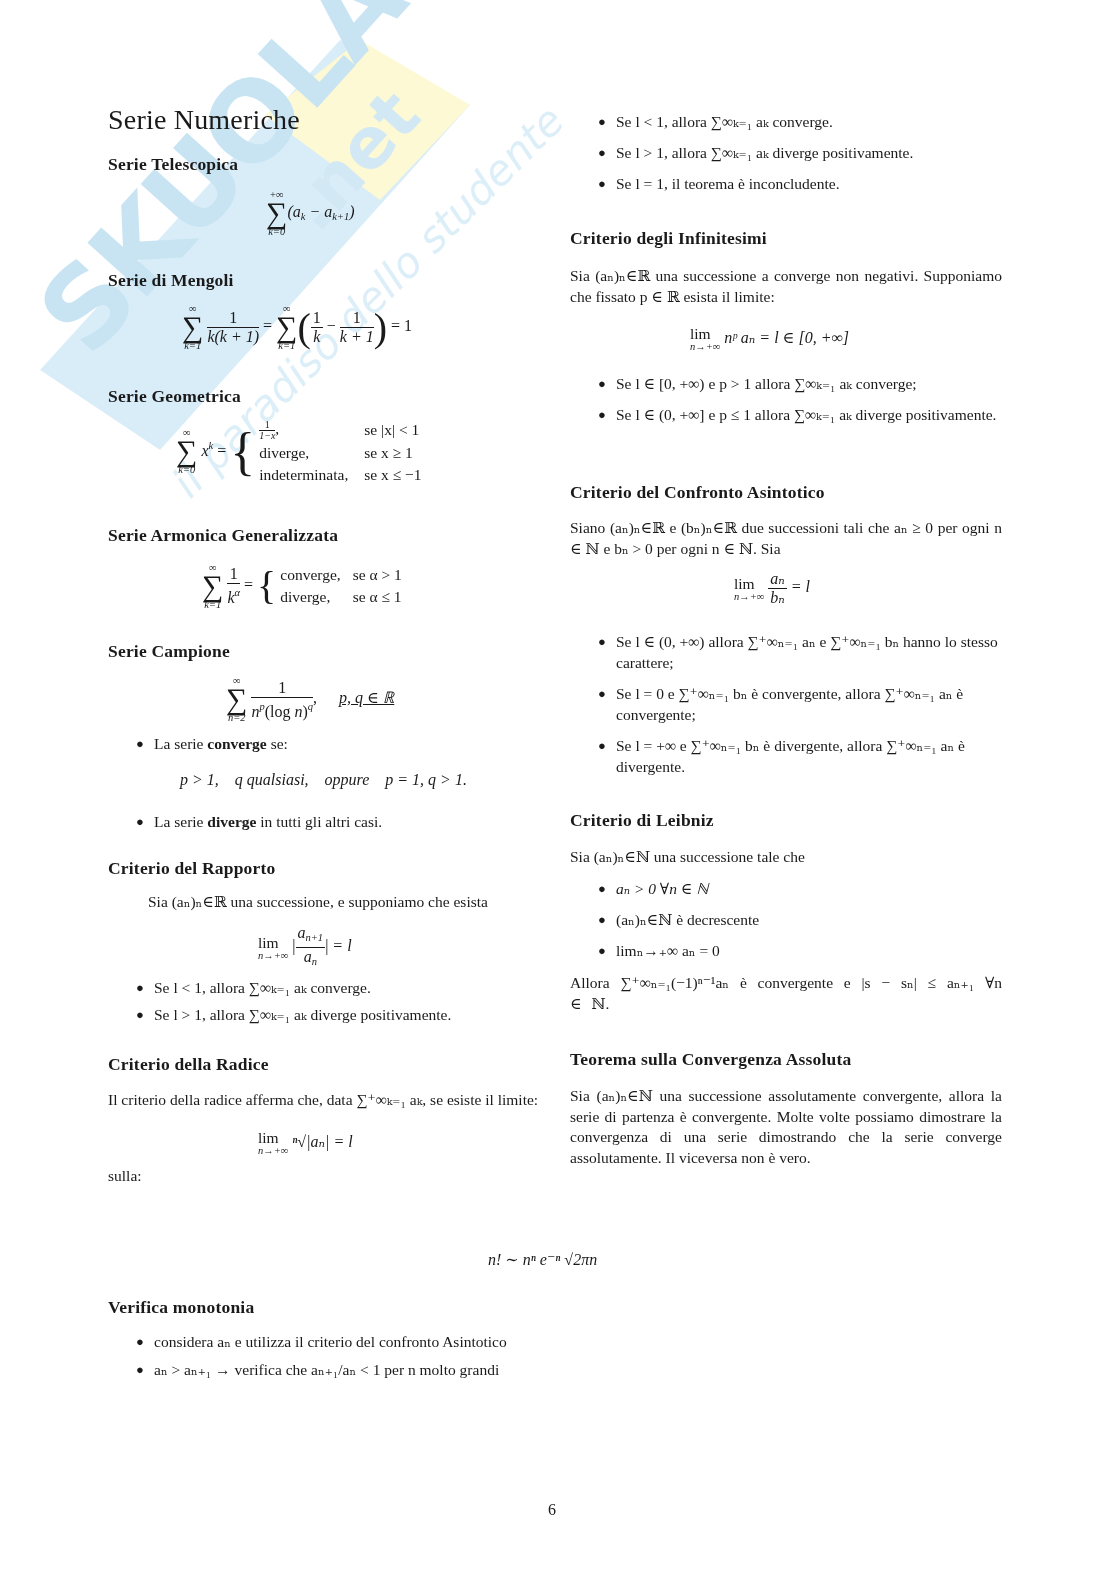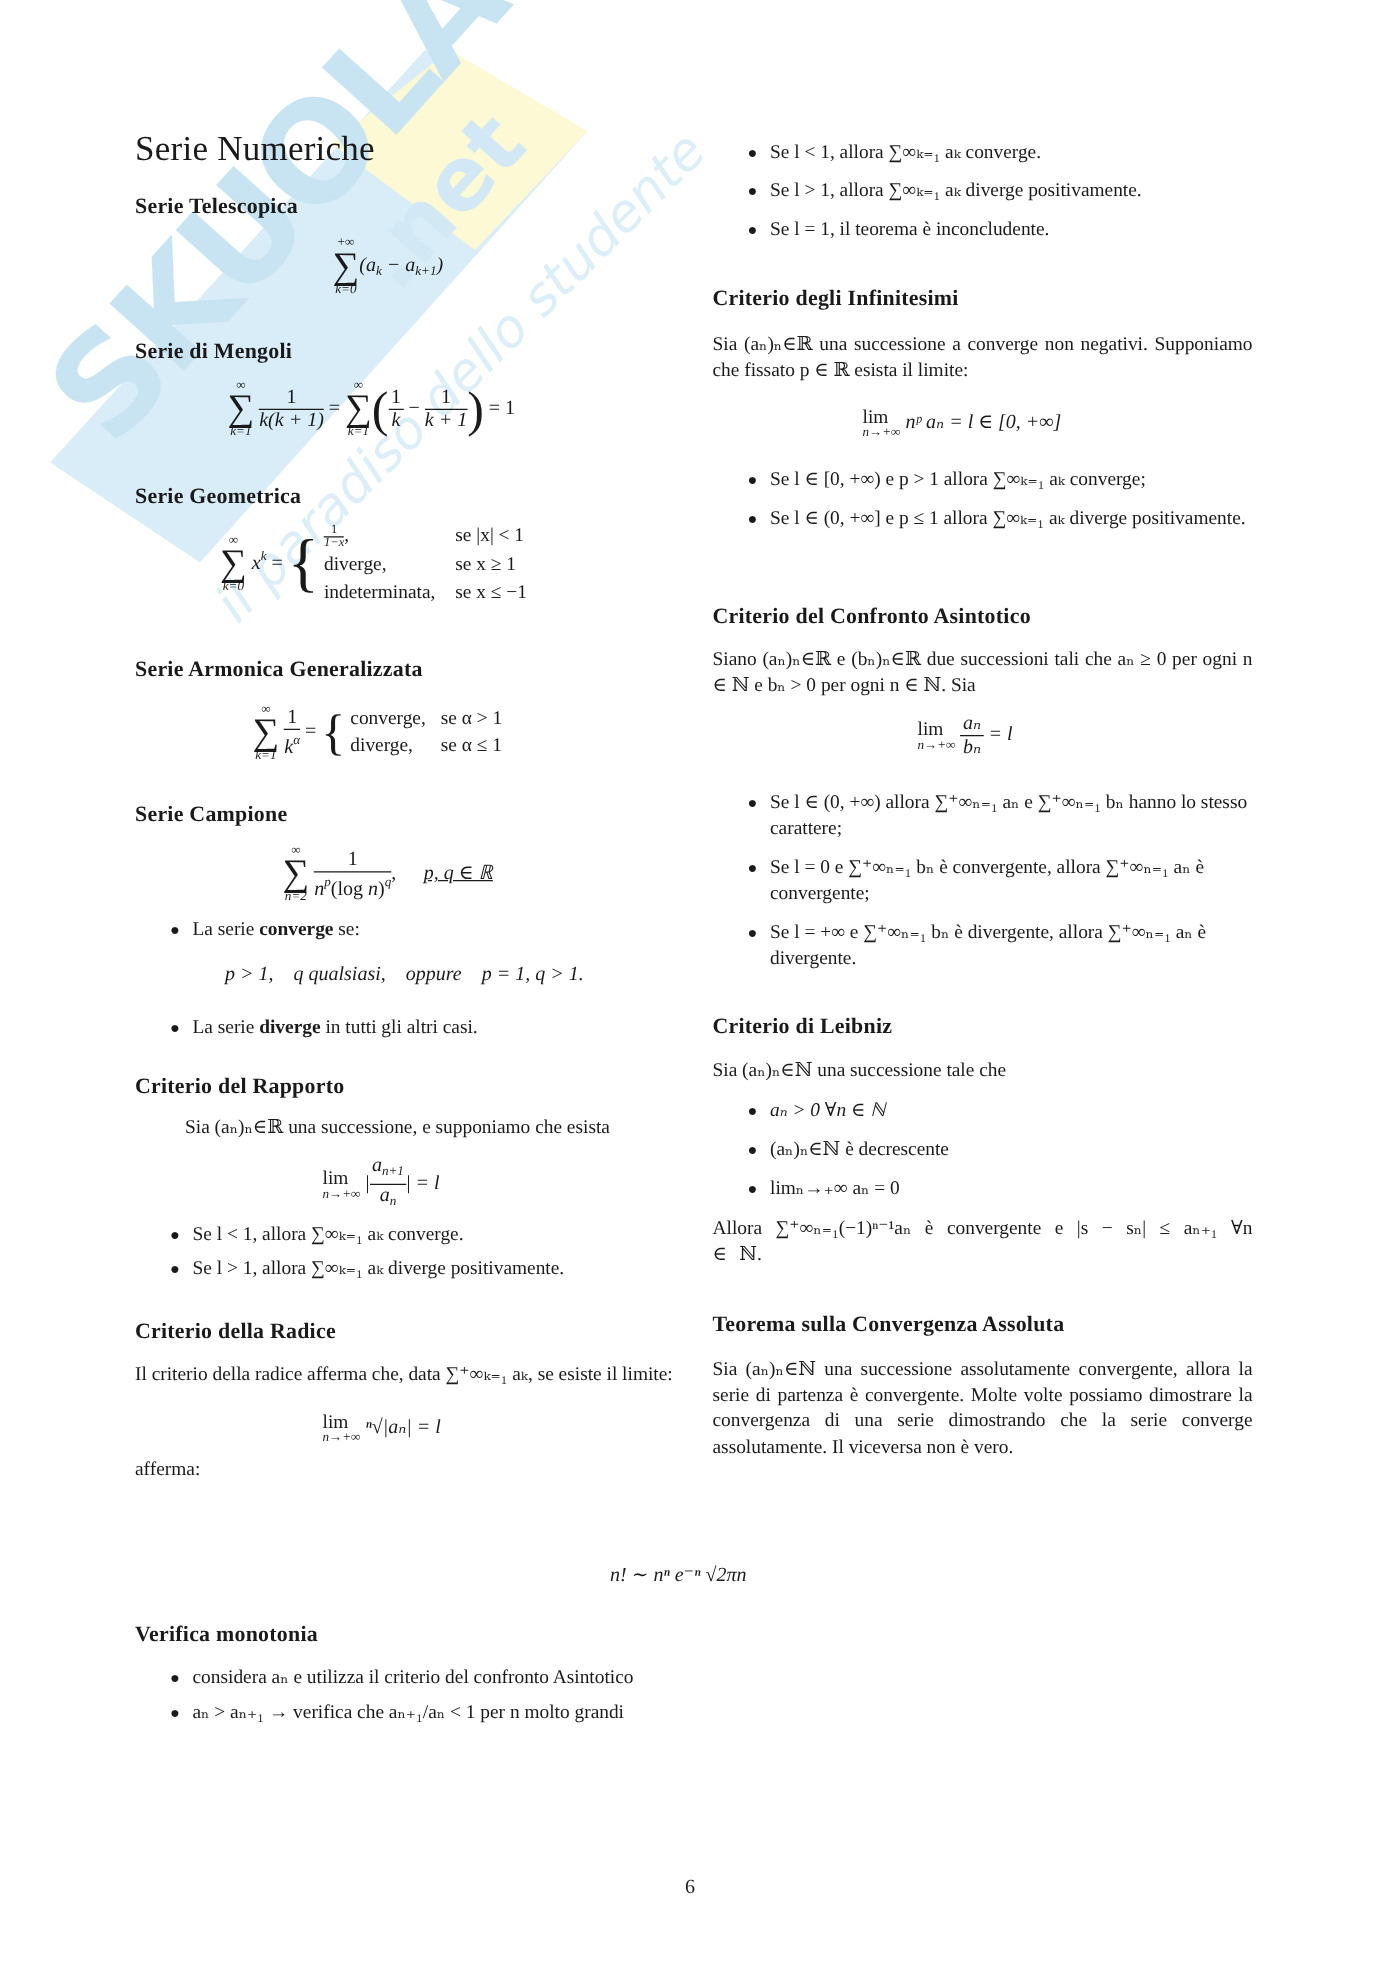--- a/index.html
+++ b/index.html
@@ -145,21 +145,21 @@
     <div class="bul" style="top:874px;left:46px;width:390px;"><span class="dot">●</span>Se l &lt; 1, allora ∑∞ₖ₌₁ aₖ converge.</div>
     <div class="bul" style="top:901px;left:46px;width:390px;"><span class="dot">●</span>Se l &gt; 1, allora ∑∞ₖ₌₁ aₖ diverge positivamente.</div>
 
     <h2 style="position:absolute;top:950px;left:0;">Criterio della Radice</h2>
     <p style="position:absolute;top:986px;left:0;width:436px;">Il criterio della radice afferma che, data ∑⁺∞ₖ₌₁ aₖ, se esiste il limite:</p>
     <div class="eq" style="top:1026px;left:150px;">
       <span class="lim"><span class="lt">lim</span><span class="lb">n→+∞</span></span>
       <span class="m">ⁿ√|aₙ|</span>
       <span class="m">= l</span>
     </div>
-    <p style="position:absolute;top:1062px;left:0;">afferma:</p>
+    <p style="position:absolute;top:1062px;left:0;">sulla:</p>
   </div>
 
   <div class="col col-right">
     <div class="bul" style="top:4px;left:46px;width:386px;"><span class="dot">●</span>Se l &lt; 1, allora ∑∞ₖ₌₁ aₖ converge.</div>
     <div class="bul" style="top:35px;left:46px;width:386px;"><span class="dot">●</span>Se l &gt; 1, allora ∑∞ₖ₌₁ aₖ diverge positivamente.</div>
     <div class="bul" style="top:66px;left:46px;width:386px;"><span class="dot">●</span>Se l = 1, il teorema è inconcludente.</div>
 
     <h2 style="position:absolute;top:120px;left:0;">Criterio degli Infinitesimi</h2>
     <p style="position:absolute;top:158px;left:0;width:432px;">Sia (aₙ)ₙ∈ℝ una successione a converge non negativi. Supponiamo che fissato p ∈ ℝ esista il limite:</p>
     <div class="eq" style="top:218px;left:120px;">

